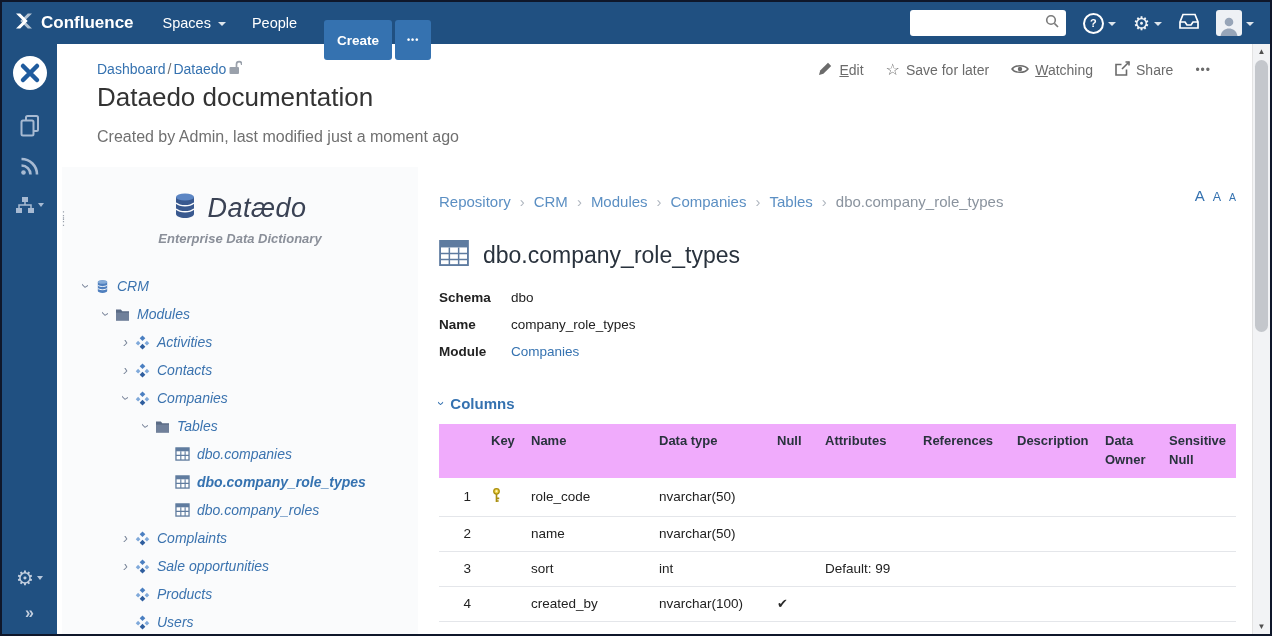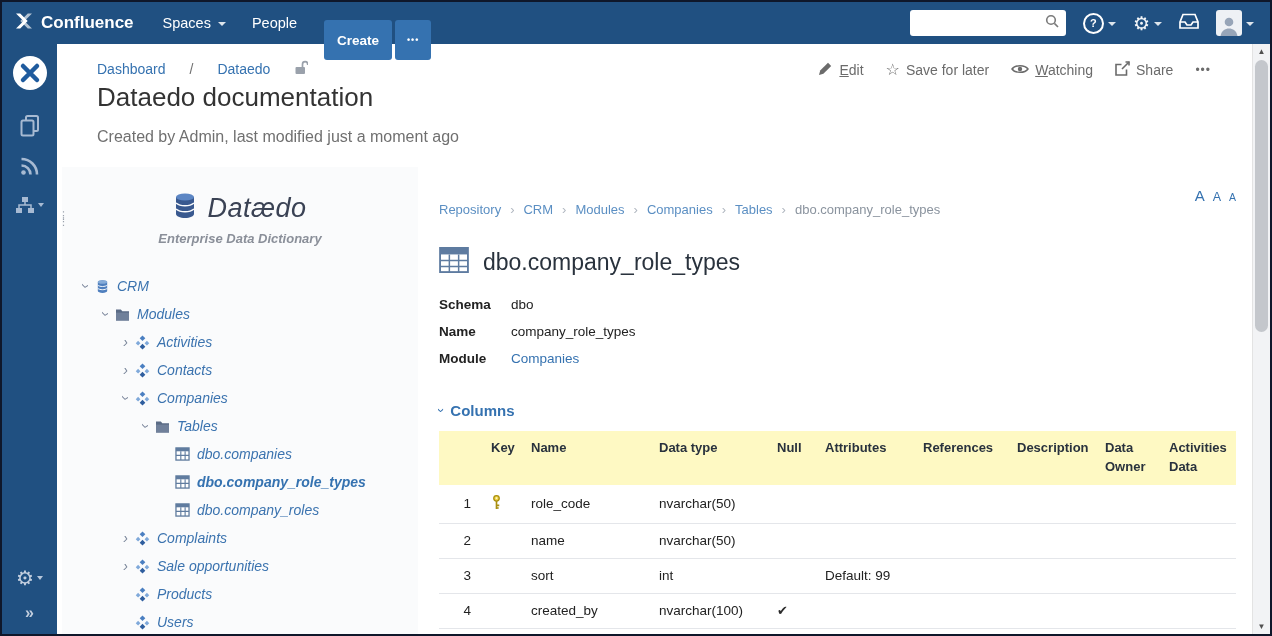--- a/index.html
+++ b/index.html
@@ -34,21 +34,21 @@
   .space-logo{width:36px;height:36px;margin-bottom:14px;}
   .strip-icon{margin:10px 0;opacity:.9;display:flex;align-items:center;gap:3px;}
   .strip-caret{width:0;height:0;border-left:3.5px solid transparent;border-right:3.5px solid transparent;
          border-top:4px solid #b6c6db;}
   .strip-bottom{margin-top:auto;margin-bottom:12px;display:flex;flex-direction:column;align-items:center;gap:14px;}
   .strip-gear{color:#c3cfdf;font-size:20px;display:flex;align-items:center;gap:3px;}
   .strip-expand{color:#c3cfdf;font-size:16px;font-weight:bold;}
 
   
   .main{position:absolute;left:55px;top:42px;right:17px;bottom:0;background:#fff;overflow:hidden;}
-  .page-crumb{position:absolute;left:40px;top:16px;font-size:14px;color:#707070;display:flex;align-items:center;gap:24px;}
+  .page-crumb{position:absolute;left:40px;top:16px;font-size:14px;color:#707070;display:flex;align-items:center;gap:2px;}
   .page-crumb a{color:#3572b0;text-decoration:none;}
   .page-title{position:absolute;left:40px;top:38px;font-size:26px;color:#333;font-weight:500;}
   .page-byline{position:absolute;left:40px;top:84px;font-size:16px;color:#707070;}
   .actions{position:absolute;top:16px;right:42px;display:flex;align-items:center;gap:22px;color:#6b6b6b;font-size:14px;}
   .action{display:flex;align-items:center;gap:6px;}
   .uw{display:inline-block;}
   .uw::first-letter{text-decoration:underline;}
   .action-more{color:#6b6b6b;letter-spacing:1px;font-size:12px;}
 
   
@@ -60,36 +60,36 @@
   .tree-row{display:flex;align-items:center;height:28px;}
   .tree-chev{width:15px;flex:0 0 15px;text-align:center;color:#7a869a;font-size:14px;line-height:1;}
   .tree-chev.expanded{transform:rotate(90deg);}
   .tree-ico{width:17px;flex:0 0 17px;height:16px;margin:0 5px 0 2px;display:flex;align-items:center;}
   .tree-label{font-size:14px;color:#3b73af;white-space:nowrap;}
   .tree-row.selected .tree-label{font-weight:bold;color:#3572b0;}
   .resize-handle{position:absolute;left:1px;top:168px;color:#9aa1ab;font-size:11px;line-height:6px;z-index:3;}
 
   
   .content{position:absolute;left:382px;top:123px;width:797px;}
-  .cbc{display:flex;align-items:center;gap:9px;font-size:13px;margin-top:35px;flex-wrap:nowrap;}
+  .cbc{display:flex;align-items:center;gap:9px;font-size:15px;margin-top:26px;flex-wrap:nowrap;}
   .cbc a{color:#5b8fc3;text-decoration:none;}
   .cbc .current{color:#8a939e;}
   .cbc .sep{color:#b0b7c0;}
   .font-btns{position:absolute;top:20px;right:0;color:#3572b0;display:flex;gap:8px;align-items:baseline;}
   .fa-lg{font-size:15px;} .fa-md{font-size:12.5px;} .fa-sm{font-size:10.5px;}
   .obj-title{display:flex;align-items:center;gap:14px;margin-top:30px;}
   .obj-title-text{font-size:23px;color:#29323d;}
   .meta{margin-top:14px;}
   .meta-row{display:flex;height:27px;align-items:center;font-size:13.5px;color:#222;}
   .meta-label{width:72px;font-weight:bold;}
   .meta-value.link{color:#3572b0;text-decoration:none;}
   .columns-head{margin-top:30px;display:flex;align-items:center;gap:7px;color:#3572b0;font-weight:bold;font-size:15px;}
   .columns-chev{display:inline-block;transform:rotate(90deg);font-size:13px;font-weight:normal;color:#3572b0;}
   table.cols{width:100%;border-collapse:collapse;margin-top:12px;table-layout:fixed;}
-  table.cols thead th{background:#fef9c3;font-size:13px;color:#29323d;text-align:left;padding:8px 10px;
+  table.cols thead th{background:#f0abfc;font-size:13px;color:#29323d;text-align:left;padding:8px 10px;
         vertical-align:top;font-weight:bold;line-height:1.45;overflow:hidden;}
   table.cols tbody td{padding:9px 10px;font-size:13.5px;color:#222;border-bottom:1px solid #e4e6ea;
         height:16px;overflow:hidden;white-space:nowrap;}
   td.c-num{text-align:right;padding-right:14px;}
   .check{font-size:13px;color:#2b2b2b;}
 
   
   .vscroll{position:absolute;right:0;top:42px;width:17px;bottom:0;background:#f2f3f5;border-left:1px solid #e3e3e3;}
   .vs-arrow{position:absolute;left:0;right:0;height:15px;display:flex;align-items:center;justify-content:center;
         color:#505050;font-size:8px;}
@@ -479,21 +479,21 @@
             <tr data-interactable="false">
               <th data-interactable="false"></th>
               <th data-interactable="false">Key</th>
               <th data-interactable="false">Name</th>
               <th data-interactable="false">Data type</th>
               <th data-interactable="false">Null</th>
               <th data-interactable="false">Attributes</th>
               <th data-interactable="false">References</th>
               <th data-interactable="false">Description</th>
               <th data-interactable="false">Data Owner</th>
-              <th data-interactable="false">Activities Data</th>
+              <th data-interactable="false">Sensitive Null</th>
             </tr>
           </thead>
         <tbody>
             <tr data-interactable="false">
               <td class="c-num" data-interactable="false">1</td>
               <td class="c-key" data-interactable="false"><span class="key-ico" data-interactable="false"><svg width="11" height="17" viewBox="0 0 12 18">
                     <circle cx="6" cy="4.4" r="3" fill="#f2d545" stroke="#a98f10" stroke-width="1.4"></circle>
                     <path d="M6 7.4V16M6 12.2h3M6 15h2.4" stroke="#a98f10" stroke-width="1.8" fill="none"></path>
                     <circle cx="6" cy="4.2" r="1" fill="#fff8d8"></circle>
                   </svg></span></td>

